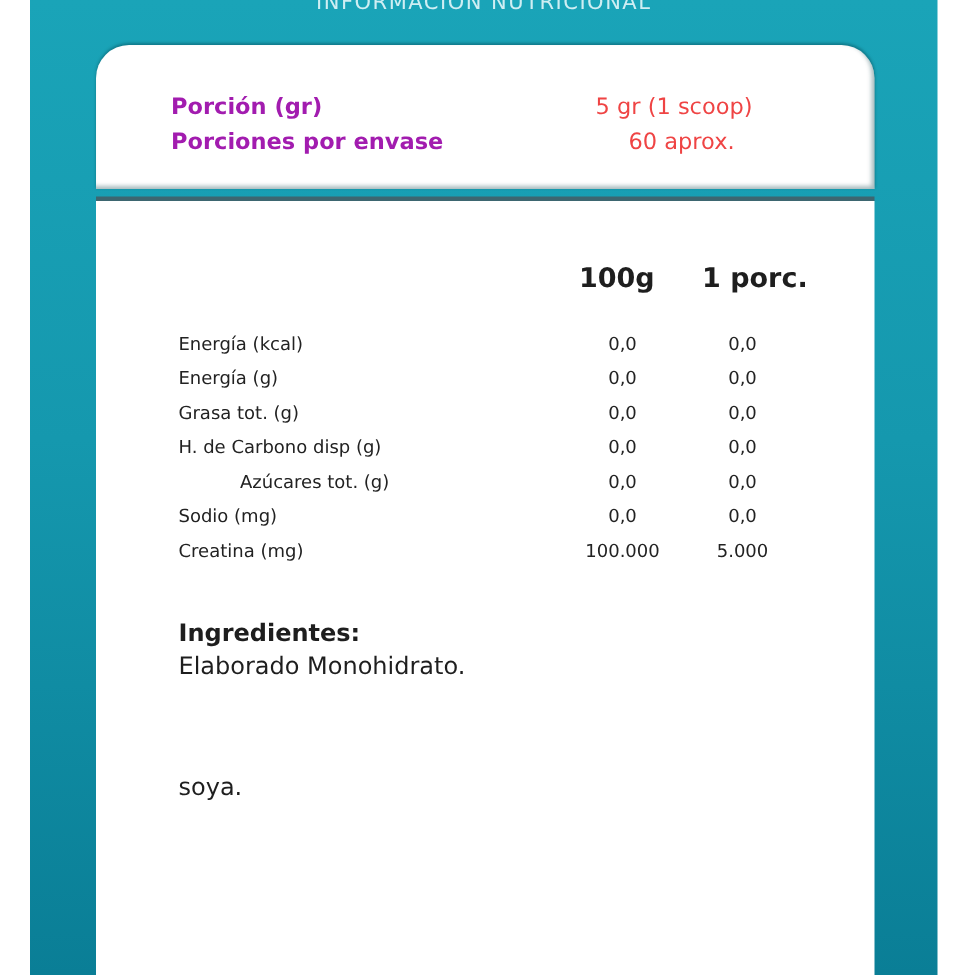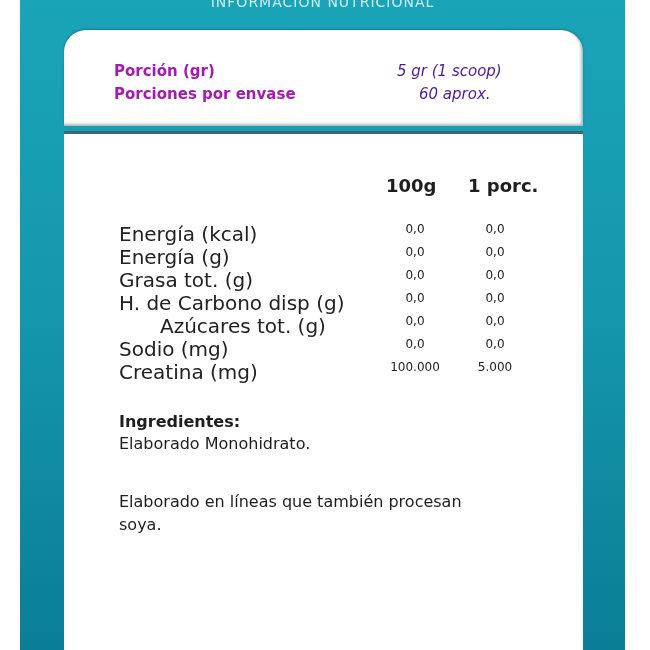--- a/index.html
+++ b/index.html
@@ -27,27 +27,27 @@
       background:#3d6670;
     }
     .card-main {
       position:absolute; left:64px; top:134px; width:519px; height:516px;
       background:#ffffff;
     }
     .row-serving {
       position:absolute; left:114px; font-size:15px; font-weight:bold; color:#a21caf;
     }
     .row-serving-val {
-      position:absolute; font-size:15px; color:#4c1d95;font-style:italic;
+      position:absolute; font-size:15px; color:#ef4444;
     }
     .col-head {
       position:absolute; top:175px; font-size:18px; font-weight:bold;
     }
     .nut-label {
-      position:absolute; left:119px; font-size:20px; color:#222;
+      position:absolute; left:119px; font-size:12px; color:#222;
       white-space:nowrap;
     }
     .nut-val {
       position:absolute; font-size:12px; color:#222; text-align:center; white-space:nowrap;
     }
     .v1 { left:350px; width:130px; }
     .v2 { left:455px; width:80px; }
     .ing-title { position:absolute; left:119px; top:412px; font-size:16px; font-weight:bold; }
     .ing-text { position:absolute; left:119px; top:434px; font-size:16px; }
     .note { position:absolute; left:119px; top:490px; font-size:16px; line-height:23px; width:430px; }
@@ -106,13 +106,13 @@
   <div>
     <div class="nut-label" style="top:360px">Creatina (mg)</div>
     <div class="nut-val v1" style="top:360px">100.000</div>
     <div class="nut-val v2" style="top:360px">5.000</div>
   </div>
 </div>
 
 <div class="ing-title">Ingredientes:</div>
 <div class="ing-text">Elaborado Monohidrato.</div>
 
-<div class="note"><span>Elaborado en líneas que también procesan</span><br><b>soya</b><span>.</span></div>
+<div class="note"><br><b>soya</b><span>.</span></div>
 
 </body></html>

